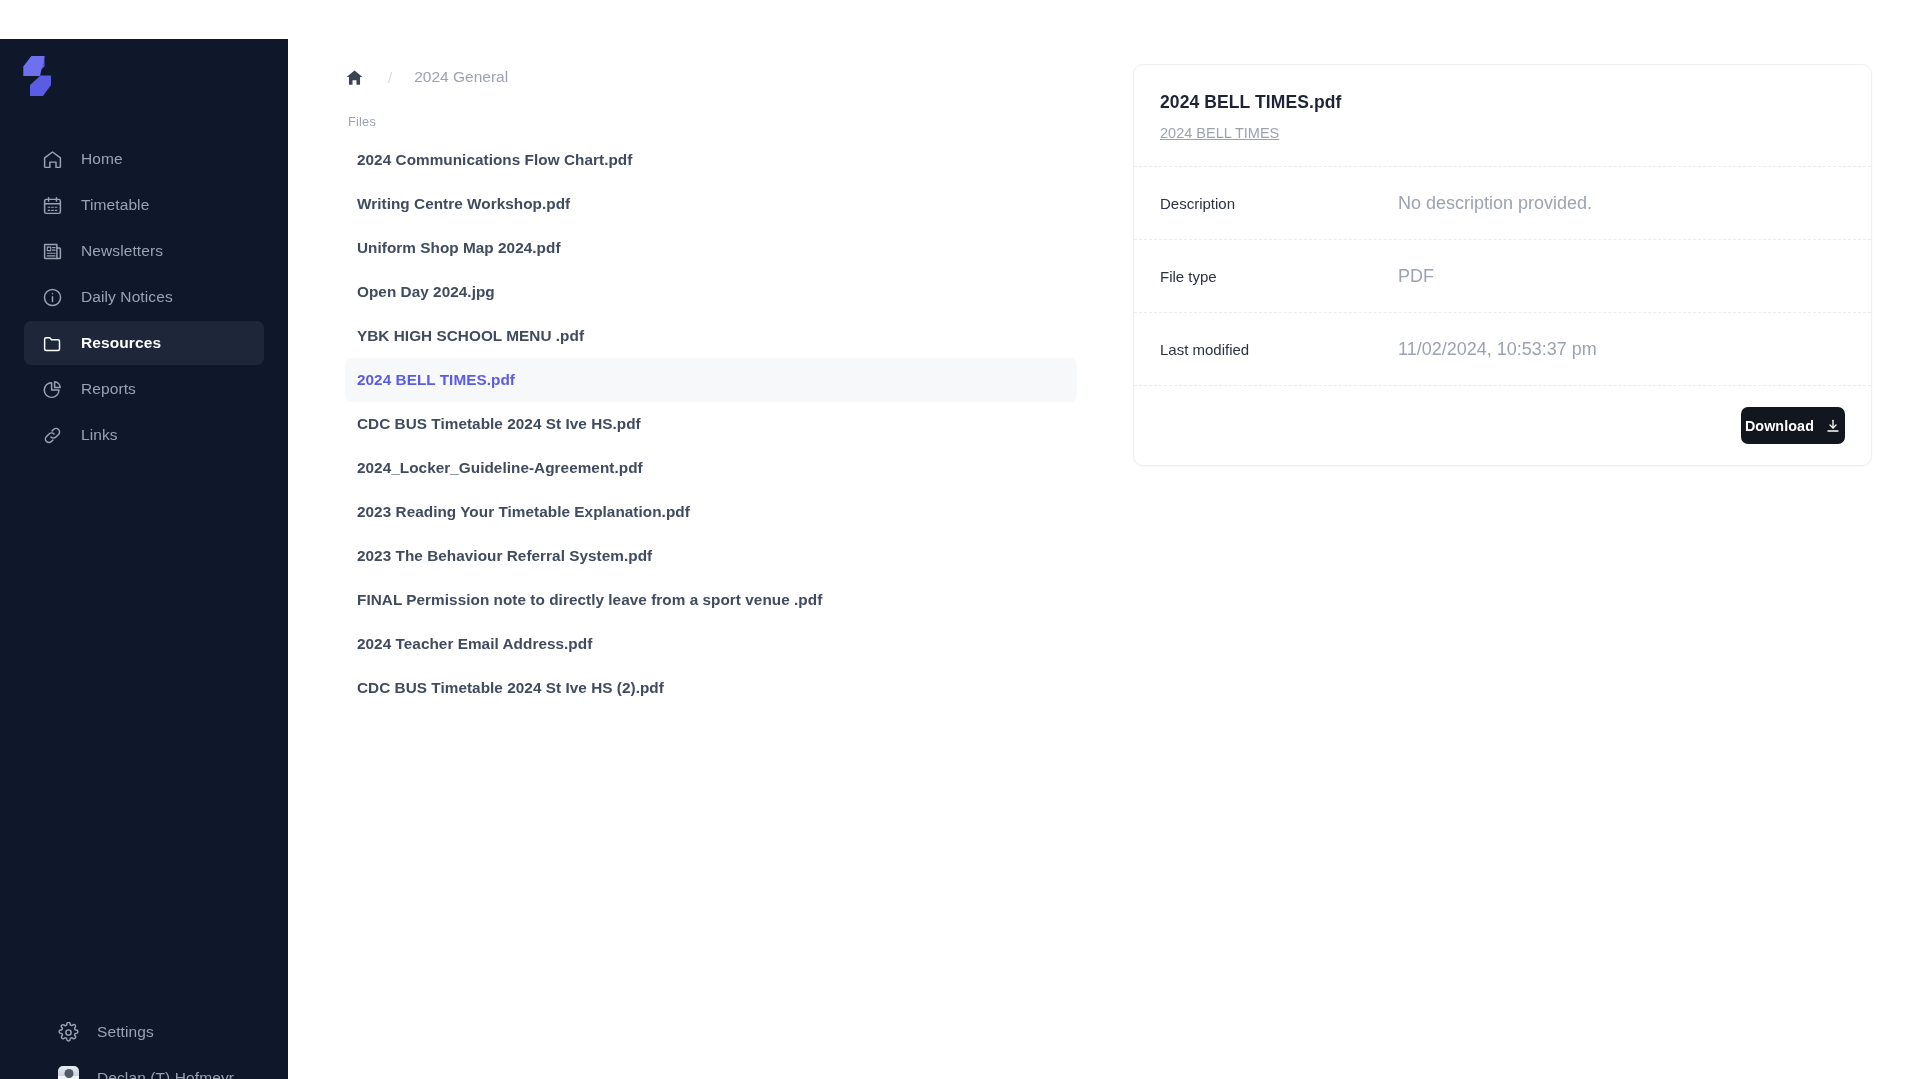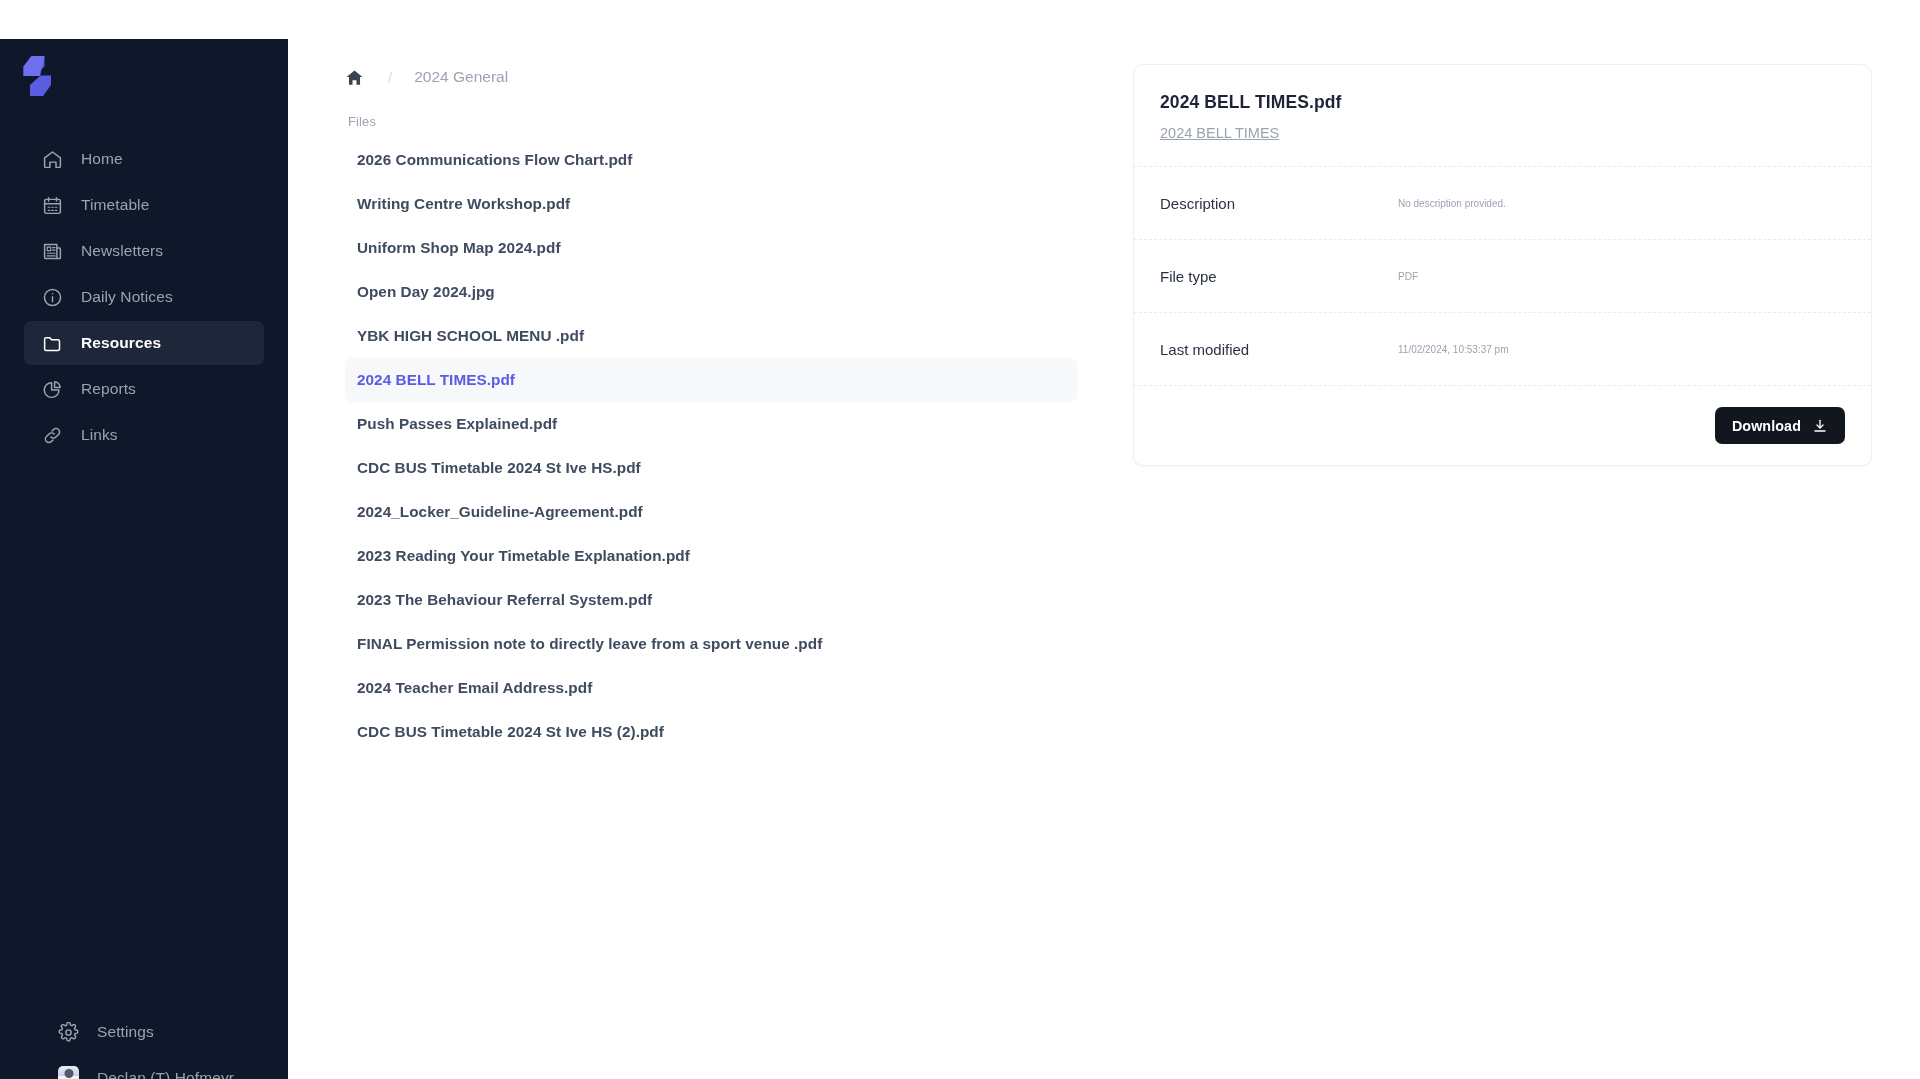--- a/index.html
+++ b/index.html
@@ -111,31 +111,31 @@
   .dc-title { font-size: 17.5px; font-weight: 700; color: #1e2436; letter-spacing: .1px; }
   .dc-sub { margin-top: 12px; font-size: 14.5px; color: #9ba3b1; text-decoration: underline; }
 
   .dc-row {
     display: flex; align-items: center;
     min-height: 73px;
     padding: 0 26px;
     border-bottom: 1px dashed #e7eaef;
   }
   .dc-key { width: 238px; font-size: 15px; color: #2a3243; }
-  .dc-val { font-size: 10px; color: #9ba3b1; }
+  .dc-val { font-size: 18px; color: #9ba3b1; }
 
   .dc-actions {
     display: flex; justify-content: flex-end; align-items: center;
     height: 79px; padding: 0 26px;
   }
   .btn-download {
     display: inline-flex; align-items: center; gap: 11px;
     background: #12161f; color: #ffffff;
     border: none; border-radius: 7px;
-    padding: 0 17px; height: 37px;
+    padding: 0 4px; height: 37px;
     font-size: 14.3px; font-weight: 700;
     font-family: inherit; cursor: pointer;
     letter-spacing: .1px;
   }
   .btn-download svg { width: 16px; height: 16px; display:block; }
 </style>
 </head>
 <body>
 
 <div class="app">
@@ -258,39 +258,36 @@
           </svg>
         </span>
         <span class="bc-sep">/</span>
         <span class="bc-crumb">2024 General</span>
       </div>
 
       <div class="section-label">Files</div>
 
       <div class="file-list">
         <div class="file-row">
-            <span class="file-name">2026 Communications Flow Chart.pdf</span>
+            <span class="file-name">2024 Communications Flow Chart.pdf</span>
           </div>
         <div class="file-row">
             <span class="file-name">Writing Centre Workshop.pdf</span>
           </div>
         <div class="file-row">
             <span class="file-name">Uniform Shop Map 2024.pdf</span>
           </div>
         <div class="file-row">
             <span class="file-name">Open Day 2024.jpg</span>
           </div>
         <div class="file-row">
             <span class="file-name">YBK HIGH SCHOOL MENU .pdf</span>
           </div>
         <div class="file-row selected">
             <span class="file-name">2024 BELL TIMES.pdf</span>
-          </div>
-        <div class="file-row">
-            <span class="file-name">Push Passes Explained.pdf</span>
           </div>
         <div class="file-row">
             <span class="file-name">CDC BUS Timetable 2024 St Ive HS.pdf</span>
           </div>
         <div class="file-row">
             <span class="file-name">2024_Locker_Guideline-Agreement.pdf</span>
           </div>
         <div class="file-row">
             <span class="file-name">2023 Reading Your Timetable Explanation.pdf</span>
           </div>

